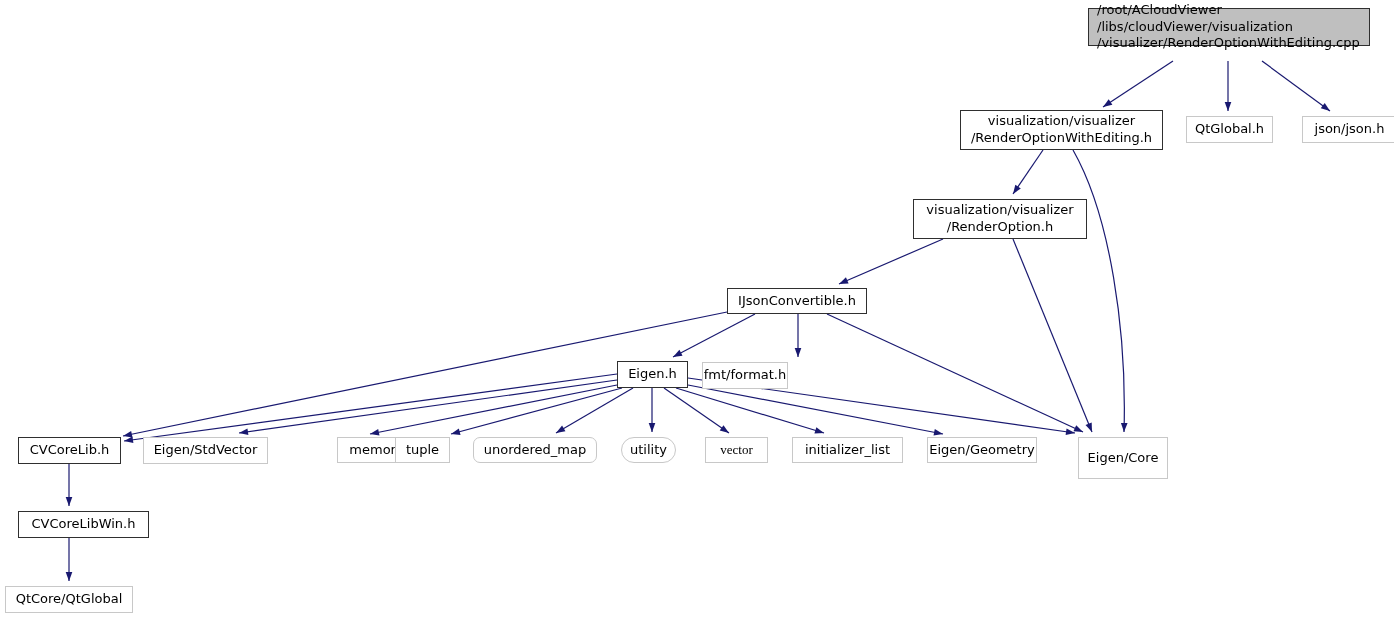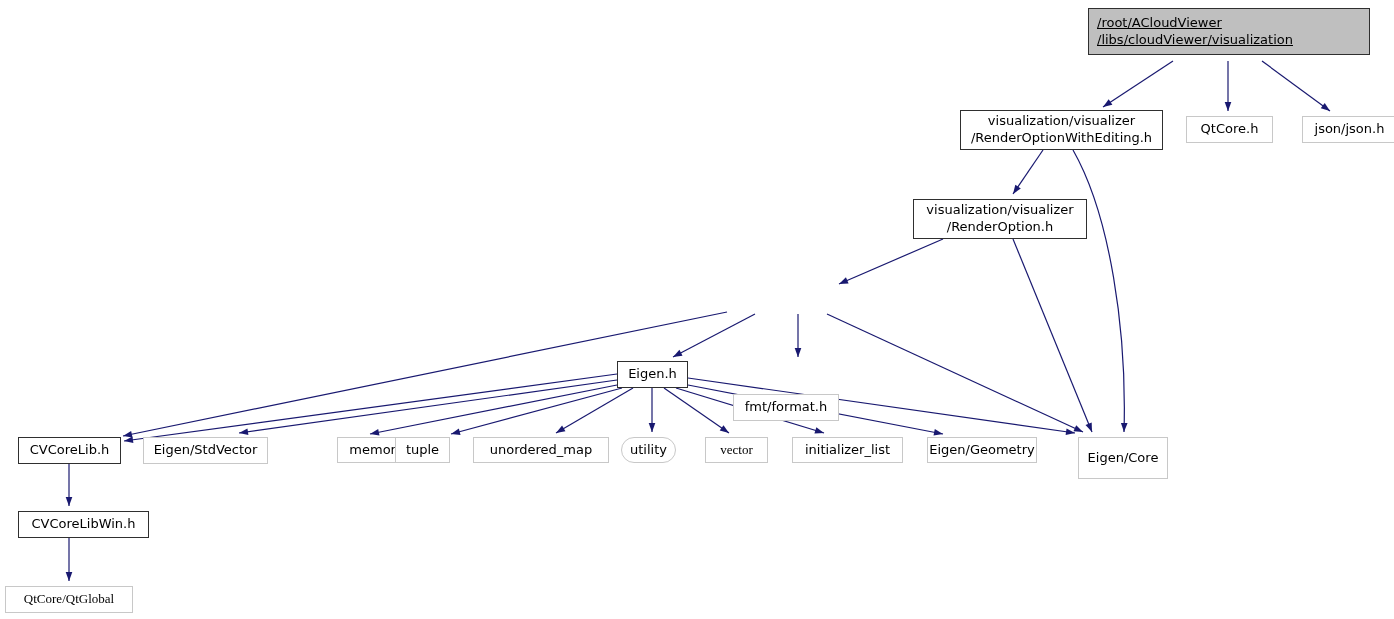--- a/index.html
+++ b/index.html
@@ -58,69 +58,73 @@
     <path class="edge" d="M633,388 L556,433" marker-end="url(#arrowhead)"></path>
     <path class="edge" d="M652,388 L652,432" marker-end="url(#arrowhead)"></path>
     <path class="edge" d="M664,388 L729,433" marker-end="url(#arrowhead)"></path>
     <path class="edge" d="M676,388 L824,433" marker-end="url(#arrowhead)"></path>
     <path class="edge" d="M688,385 L943,434" marker-end="url(#arrowhead)"></path>
     <path class="edge" d="M688,378 L1075,433" marker-end="url(#arrowhead)"></path>
     <path class="edge" d="M69,464 L69,506" marker-end="url(#arrowhead)"></path>
     <path class="edge" d="M69,538 L69,581" marker-end="url(#arrowhead)"></path>
   </svg>
 
-  <div class="node focus" style="left:1088px;top:8px;width:282px;height:47px;text-decoration:underline;">
+  <div class="node focus" style="left:1088px;top:8px;width:282px;height:38px;">
     <span>/root/ACloudViewer</span>
     <span>/libs/cloudViewer/visualization</span>
+    <span>/visualizer/RenderOptionWithEditing.cpp</span>
   </div>
 
   <div class="node project" style="left:960px;top:110px;width:203px;height:40px;">
     <span>visualization/visualizer</span>
     <span>/RenderOptionWithEditing.h</span>
   </div>
 
   <div class="node" style="left:1186px;top:116px;width:87px;height:27px;">
-    <span>QtCore.h</span>
+    <span>QtGlobal.h</span>
   </div>
 
   <div class="node" style="left:1295px;top:116px;width:95px;height:27px;margin-left:7px;">
     <span>json/json.h</span>
   </div>
 
   <div class="node project" style="left:913px;top:199px;width:174px;height:40px;">
     <span>visualization/visualizer</span>
     <span>/RenderOption.h</span>
   </div>
 
+  <div class="node project" style="left:727px;top:288px;width:140px;height:26px;">
+    <span>IJsonConvertible.h</span>
+  </div>
 
   <div class="node project" style="left:617px;top:361px;width:71px;height:27px;">
     <span>Eigen.h</span>
   </div>
 
-  <div class="node" style="left:733px;top:362px;width:106px;height:27px;margin-top:32px;">
+  <div class="node" style="left:702px;top:362px;width:86px;height:27px;">
     <span>fmt/format.h</span>
   </div>
 
   <div class="node project" style="left:18px;top:437px;width:103px;height:27px;">
     <span>CVCoreLib.h</span>
   </div>
 
   <div class="node" style="left:143px;top:437px;width:125px;height:27px;">
     <span>Eigen/StdVector</span>
   </div>
 
   <div class="node" style="left:293px;top:437px;width:79px;height:26px;margin-left:44px;">
     <span>memory</span>
   </div>
 
   <div class="node" style="left:395px;top:437px;width:55px;height:26px;">
     <span>tuple</span>
   </div>
 
-  <div class="node" style="left:473px;top:437px;width:136px;height:26px;">
+  <div class="node" style="left:473px;top:437px;width:124px;height:26px;border-radius:7px;">
     <span>unordered_map</span>
   </div>
 
   <div class="node" style="left:621px;top:437px;width:55px;height:26px;border-radius:13px;">
     <span>utility</span>
   </div>
 
   <div class="node" style="left:705px;top:437px;width:63px;height:26px;font-family:Liberation Serif, serif;">
     <span>vector</span>
   </div>
@@ -134,17 +138,17 @@
   </div>
 
   <div class="node" style="left:1078px;top:437px;width:90px;height:42px;">
     <span>Eigen/Core</span>
   </div>
 
   <div class="node project" style="left:4px;top:511px;width:131px;height:27px;margin-left:14px;">
     <span>CVCoreLibWin.h</span>
   </div>
 
-  <div class="node" style="left:5px;top:586px;width:128px;height:27px;font-family:Liberation Serif, serif;">
+  <div class="node" style="left:5px;top:586px;width:128px;height:27px;">
     <span>QtCore/QtGlobal</span>
   </div>
 
 </div>
 
 </body></html>

